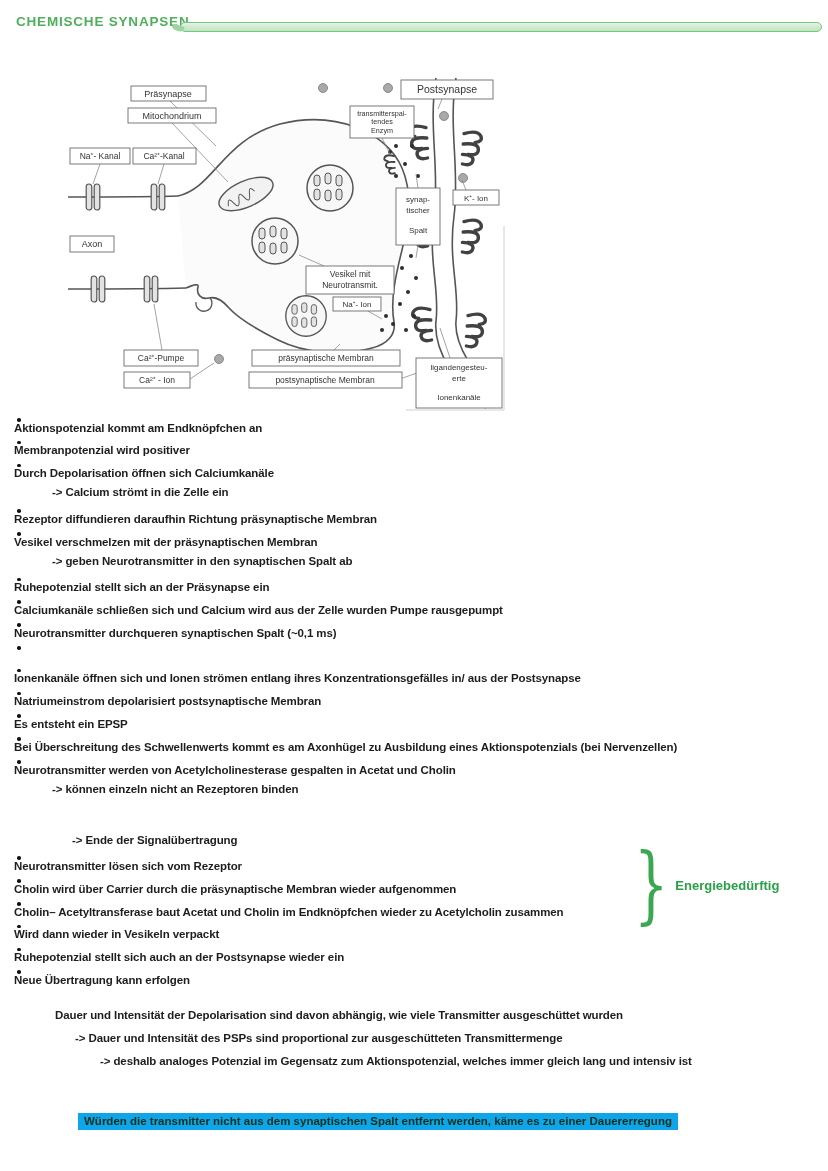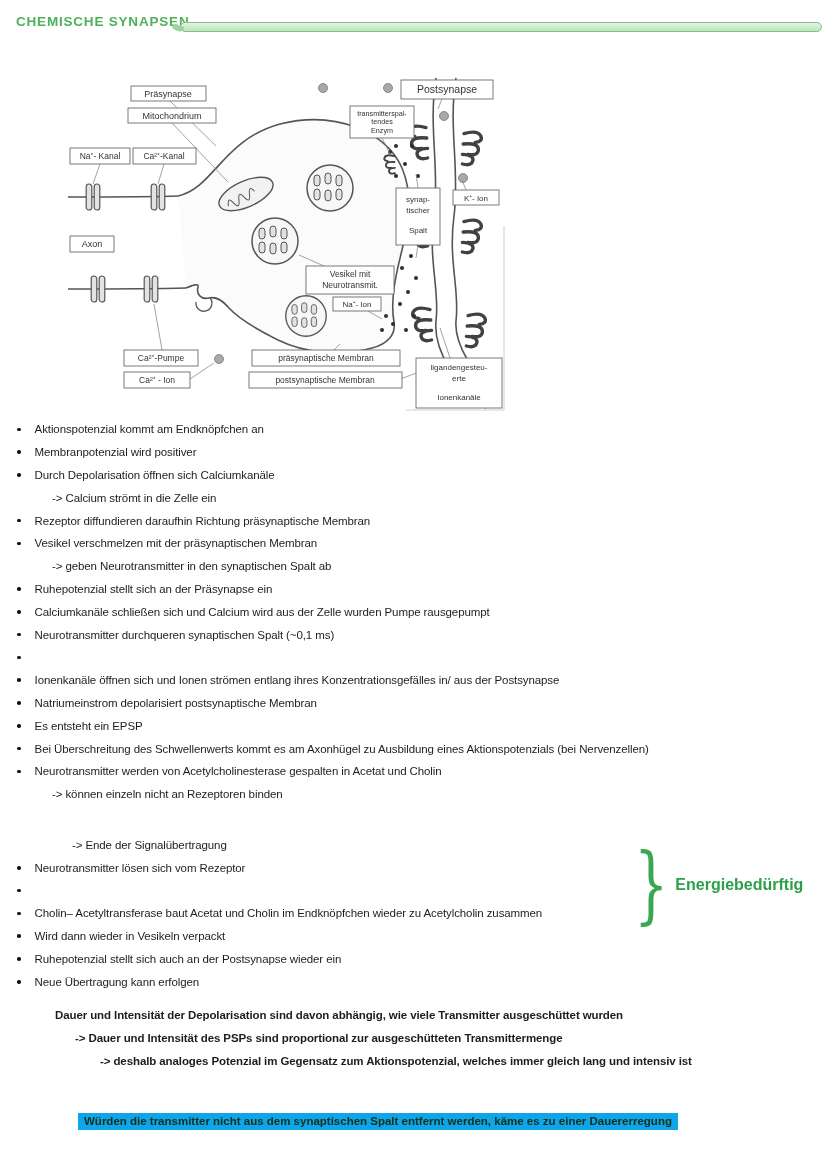--- a/index.html
+++ b/index.html
@@ -34,32 +34,32 @@
   .lbl105{ font-size:10.5px; }
   .box  { fill:#ffffff; stroke:#6b6b6b; stroke-width:0.9; }
   .conn { stroke:#8b8b8b; stroke-width:0.8; fill:none; }
   .mem  { stroke:#555; stroke-width:1.6; fill:none; }
   .blob { fill:#fbfbfb; stroke:#555; stroke-width:1.6; }
   .thin { stroke:#555; stroke-width:1.3; fill:none; }
   .faint{ stroke:#c4c4c4; stroke-width:0.8; fill:none; }
 
   
   .notes { position:absolute; left:14px; top:418px; width:806px; }
-  .note-row { height:22.8px; display:flex; align-items:center; font-size:11.5px;
-              font-weight:normal; color:#1d1d1d; white-space:nowrap; letter-spacing:-0.1px; }
+  .note-row { height:22.8px; display:flex; align-items:flex-start; font-size:11.5px;
+              font-weight:bold; color:#1d1d1d; white-space:nowrap; letter-spacing:-0.1px;flex-direction:column; }
   .note-row .dot { width:3.6px; height:3.6px; border-radius:50%; background:#111;
                    margin:0 14px 0 3px; flex:0 0 auto; }
   .note-row.indent-1 { padding-left:38px; }
   .note-row.indent-2 { padding-left:58px;margin-top:28px; }
 
   
   .energie { position:absolute; left:634px; top:849px; height:72px; display:flex; align-items:center; }
   .brace { font-family:"DejaVu Serif",serif; font-size:54px; line-height:1;
            color:#3aa851; transform:scaleY(1.55); font-weight:normal; }
-  .energie-label { font-size:16px; font-weight:bold; color:#2aa148; margin-left:7px; }
+  .energie-label { font-size:13px; font-weight:bold; color:#2aa148; margin-left:7px; }
 
   
   .footer-notes { position:absolute; left:14px; top:1003px; width:806px; }
   .footer-row { height:23px; display:flex; align-items:center; font-size:11.5px;
                 font-weight:bold; color:#1d1d1d; white-space:nowrap; letter-spacing:-0.1px; }
   .footer-row.findent-0 { padding-left:41px; }
   .footer-row.findent-1 { padding-left:61px; }
   .footer-row.findent-2 { padding-left:86px; }
 
   
@@ -310,20 +310,21 @@
       </div>
       <div class="note-row indent-2">
         <span>-&gt; Ende der Signalübertragung</span>
       </div>
       <div class="note-row indent-0">
         <span class="dot"></span>
         <span>Neurotransmitter lösen sich vom Rezeptor</span>
       </div>
       <div class="note-row indent-0">
         <span class="dot"></span>
+        <span>Cholin wird über Carrier durch die präsynaptische Membran wieder aufgenommen</span>
       </div>
       <div class="note-row indent-0">
         <span class="dot"></span>
         <span>Cholin– Acetyltransferase baut Acetat und Cholin im Endknöpfchen wieder zu Acetylcholin zusammen</span>
       </div>
       <div class="note-row indent-0">
         <span class="dot"></span>
         <span>Wird dann wieder in Vesikeln verpackt</span>
       </div>
       <div class="note-row indent-0">

